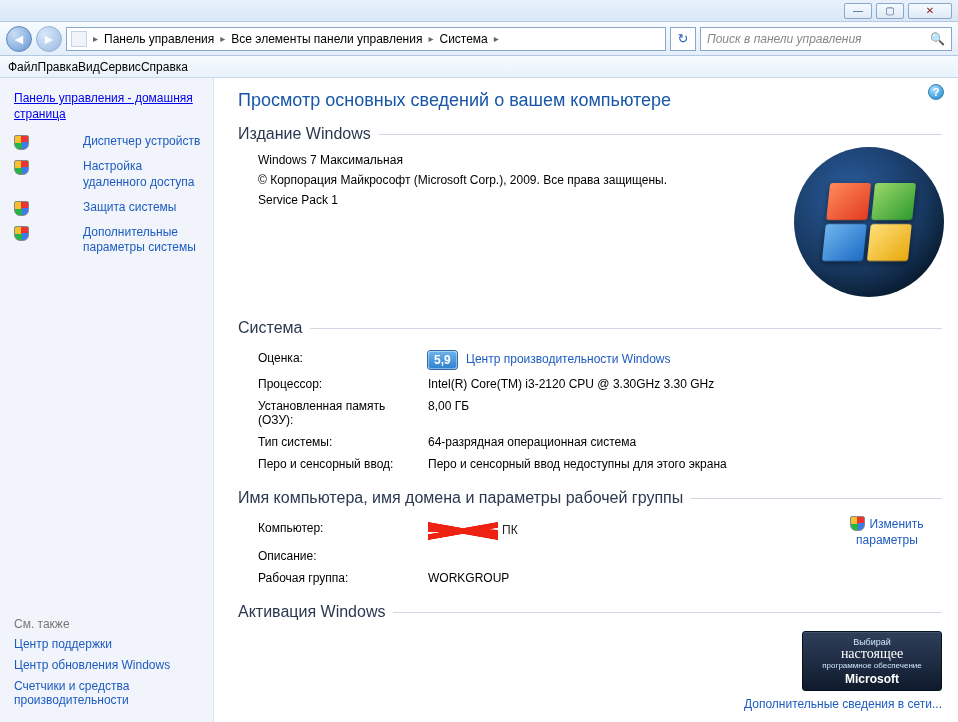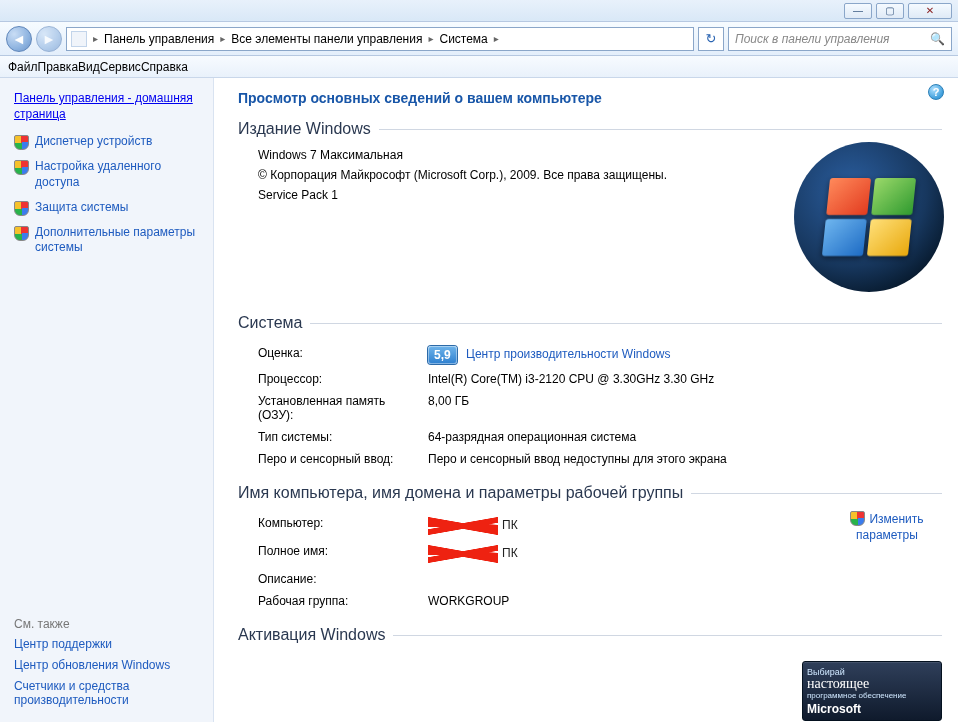--- a/index.html
+++ b/index.html
@@ -36,21 +36,21 @@
     flex:1; height:24px; background:#fff; border:1px solid #8aa6c9;
     display:flex; align-items:center; padding:0 4px; gap:4px; font-size:12px;
   }
   .addr .sep { color:#666; font-size:10px; margin:0 2px;}
   .addr .sysicon { width:16px;height:16px; background:#f0f4fa;border:1px solid #c2d4ea; display:inline-block;}
   .refreshbox {
     width:26px;height:24px;background:#fff;border:1px solid #8aa6c9;
     display:flex;align-items:center;justify-content:center;color:#2a64b2;font-size:13px;
   }
   .searchbox {
-    width:224px;height:24px;background:#fff;border:1px solid #8aa6c9;
+    width:252px;height:24px;background:#fff;border:1px solid #8aa6c9;
     display:flex;align-items:center;padding:0 6px;color:#888;font-style:italic;
     justify-content:space-between;
   }
   .searchbox .mag { color:#3a6aa8;font-style:normal;}
 
   
   .menubar {
     height:22px;background:linear-gradient(#f7fbff,#e9f1fb);
     border-bottom:1px solid #c9d7ea;
     display:flex;align-items:center;padding:0 8px;font-size:12px;
@@ -58,39 +58,39 @@
 
   
   .main { display:flex; height:calc(722px - 22px - 34px - 22px); background:#fff; }
   .sidebar {
     width:214px; background:#f1f5fb; border-right:1px solid #d9e3f1;
     padding:12px 10px 8px 14px; display:flex; flex-direction:column;justify-content:center;
   }
   .sidebar .home { color:#1e5bbf; font-size:12px; margin-bottom:12px; line-height:1.35;}
   .sidebar ul { list-style:none; }
   .sidebar li { display:flex; align-items:flex-start; gap:6px; margin-bottom:9px; }
-  .sidebar li a { color:#1e5bbf; text-decoration:none; line-height:1.3;}
+  .sidebar li a { color:#1e5bbf; text-decoration:none; line-height:1.3;margin-left:48px;}
   .shield {
     width:15px;height:15px;flex:0 0 15px;
     background: conic-gradient(#e33 0 25%, #3b7ced 0 50%, #28b34a 0 75%, #f6c12a 0 100%);
     border-radius:2px 2px 6px 6px; border:1px solid #888; margin-top:1px;
   }
   .sidebar .spacer { flex:1; }
   .sidebar .also { color:#777; font-size:12px; margin-bottom:6px;}
   .sidebar .bottomlinks a { color:#1e5bbf; display:block; margin-bottom:7px; text-decoration:none;}
 
   
   .content { flex:1; padding:12px 16px 8px 24px; overflow:auto; position:relative;}
   .helpicon {
     position:absolute; top:6px; right:14px; width:16px;height:16px;border-radius:50%;
     background:radial-gradient(circle at 35% 30%, #aee0ff, #3f9fdc 70%);
     color:#fff;font-weight:bold;font-size:11px;display:flex;align-items:center;justify-content:center;
     border:1px solid #2c7fb6;
   }
-  h1.page { color:#1856a8; font-weight:bold; font-size:14px; margin-bottom:14px;}
+  h1.page { color:#1856a8; font-weight:normal; font-size:18px; margin-bottom:14px;}
 
   fieldset.sec {
     border:none; border-top:1px solid #d0d7e2; padding:10px 0 4px 0; margin-bottom:10px;
   }
   fieldset.sec legend { color:#2a3850; font-size:16px; padding-right:8px;}
   .indent { padding-left:20px; }
   .line { margin-bottom:6px; font-size:12px; }
 
   .winlogo {
     float:right; width:150px;height:150px; margin: -6px -2px 8px 12px;
@@ -131,24 +131,23 @@
   .pk  { color:#222; margin-left:4px; }
 
   .changebox {
     float:right; width:110px; text-align:center; margin-top:-2px;
   }
   .changebox a { color:#1e5bbf; text-decoration:none; display:block; line-height:1.3;}
   .changebox .shield { display:inline-block; vertical-align:-3px; margin-right:4px;}
 
   .msbadge {
     float:right; width:140px; background:linear-gradient(#2f3f5a,#0f1a2c);
-    color:#fff; font-size:10px; text-align:left; border-radius:3px; padding:5px 4px 4px 4px;
+    color:#fff; font-size:10px; text-align:center; border-radius:3px; padding:5px 4px 4px 4px;
     border:1px solid #04111f;
     box-shadow: inset 0 1px 0 rgba(255,255,255,0.1);
-    margin-top: 7px;
   }
   .msbadge .t1{font-size:9px;color:#cfe7ff;}
   .msbadge .t2{font-family:"Segoe Script","Comic Sans MS",cursive;font-size:14px;line-height:1;}
   .msbadge .t3{font-size:8px;color:#cfe7ff;}
   .msbadge .ms{font-weight:bold;font-size:12px;color:#fff;margin-top:2px;}
 
   .netlink { float:right; clear:right; margin-top:6px;}
   .clearfix::after{content:"";display:block;clear:both;}
 </style>
 </head>
@@ -282,26 +281,20 @@
       <div class="indent">
         <table class="kv">
           <tbody>
               <tr>
             <td class="k">Компьютер:</td>
             <td>
               <span class="redact"></span><span class="pk">ПК</span>
             </td>
           </tr>
           <tr>
-            <td class="k">Полное имя:</td>
-            <td>
-              <span class="redact"></span><span class="pk">ПК</span>
-            </td>
-          </tr>
-          <tr>
             <td class="k">Описание:</td>
             <td></td>
           </tr>
           <tr>
             <td class="k">Рабочая группа:</td>
             <td>WORKGROUP</td>
           </tr>
         </tbody>
           </table>
       </div>

